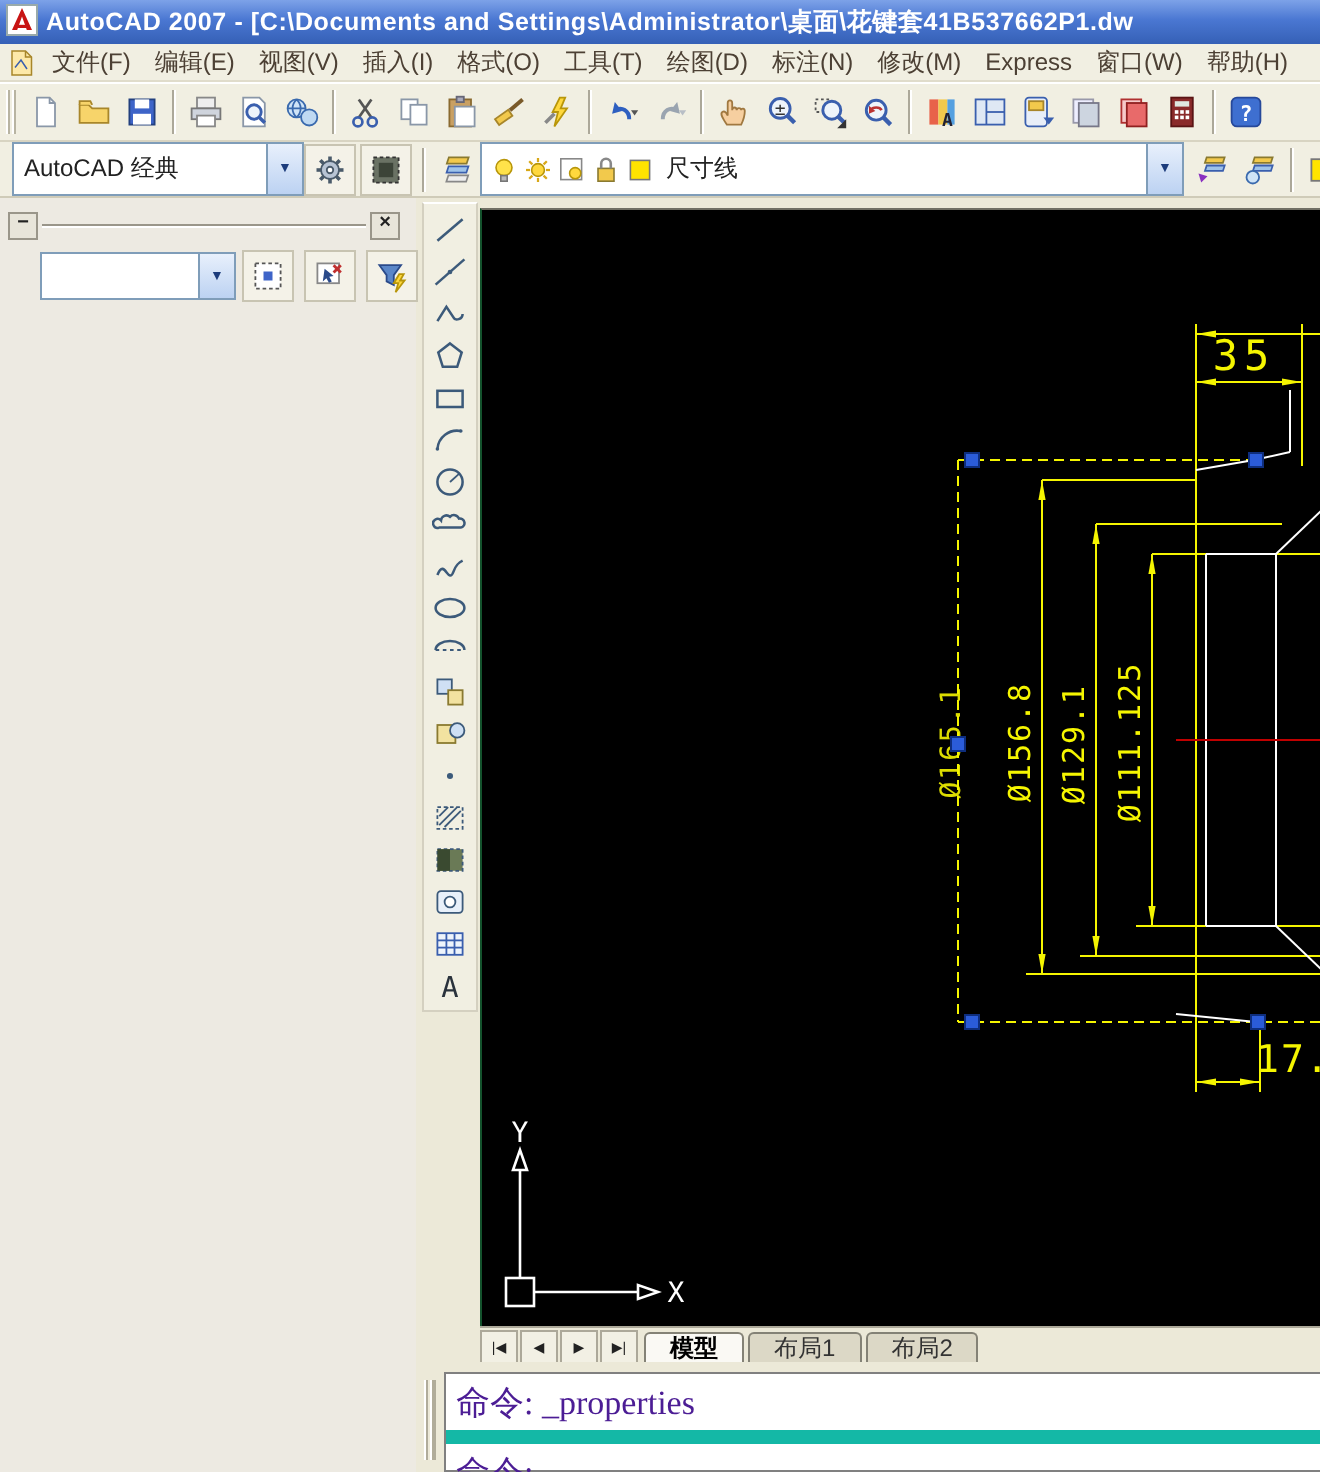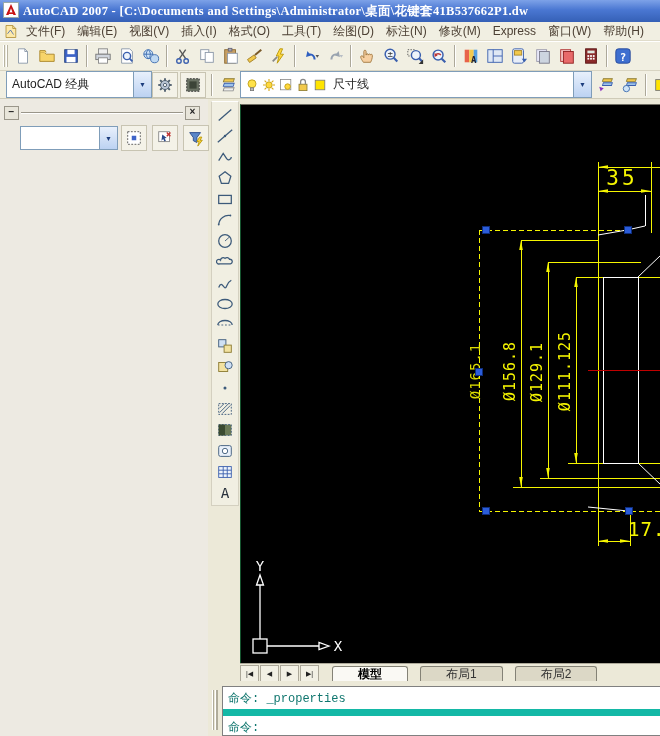--- a/index.html
+++ b/index.html
@@ -2,21 +2,21 @@
 <html><head>
 <meta charset="utf-8">
 <style>
   html,body{margin:0;padding:0;background:#555;}
   .app{position:relative;width:660px;height:736px;overflow:hidden;background:#ece9d8;
        font-family:"Liberation Sans",sans-serif;font-size:12px;color:#222;}
   
   .titlebar{position:absolute;left:0;top:0;width:660px;height:22px;
     background:linear-gradient(180deg,#7da2e8 0%,#4a77d2 45%,#3560b6 100%);
     display:flex;align-items:center;padding-left:3px;box-sizing:border-box;}
-  .titlebar .ttl{color:#fff;font-family:Liberation Serif, serif;font-weight:bold;
+  .titlebar .ttl{color:#fff;font-family:Liberation Sans, sans-serif;font-weight:bold;
     font-size:12.5px;white-space:nowrap;margin-left:4px;letter-spacing:.3px;}
   
   .menubar{position:absolute;left:0;top:22px;width:660px;height:18px;background:#f1efe2;
     border-bottom:1px solid #e0dccb;display:flex;align-items:center;white-space:nowrap;}
   .menu-item{padding:2px 6px;color:#4c4034;font-size:12px;}
   
   .tbar{position:absolute;background:#f1efe2;display:flex;align-items:center;box-sizing:border-box;}
   .tbar1{left:0;top:41px;width:660px;height:30px;border-top:1px solid #fff;border-bottom:1px solid #d8d4c2;padding-left:2px;}
   .tbar2{left:0;top:71px;width:660px;height:28px;border-bottom:1px solid #cfcbb8;padding-left:2px;overflow:hidden;}
   .grip{width:5px;height:22px;margin:0 3px 0 1px;
@@ -48,31 +48,31 @@
     display:flex;flex-direction:column;align-items:center;padding-top:2px;}
   .draw-tbar .tbtn{width:22px;height:21px;}
   
   .canvas{position:absolute;left:240px;top:104px;width:420px;height:558px;background:#000;
     border-top:1px solid #716f64;border-left:1px solid #14532d;box-sizing:content-box;}
   
   .tabrow{position:absolute;left:240px;top:663px;width:420px;height:18px;background:#ece9d8;
     display:flex;align-items:flex-end;border-top:1px solid #aca899;}
   .navbtn{width:17px;height:15px;border:1px solid #aca899;border-bottom-color:#848276;background:#f2f0e4;
     color:#222;font-size:7px;display:flex;align-items:center;justify-content:center;margin-right:1px;}
-  .tab{height:15px;padding:0 25px;font-size:12px;display:flex;align-items:center;
-    border:1px solid #848276;border-bottom:none;background:#dcd8c6;color:#333;margin-left:12px;
+  .tab{height:15px;padding:0 12px;font-size:12px;display:flex;align-items:center;
+    border:1px solid #848276;border-bottom:none;background:#dcd8c6;color:#333;margin-left:2px;
     border-radius:3px 3px 0 0;}
   .tab.active{background:#faf9f4;font-weight:bold;color:#000;}
   
   .cmdwin{position:absolute;left:208px;top:681px;width:452px;height:55px;background:#ece9d8;
     display:flex;align-items:stretch;padding:5px 0 0 4px;box-sizing:border-box;}
   .cmdgrip{width:6px;margin:4px 4px 6px 0;
     background:linear-gradient(90deg,#fff 0 1px,#b0ac9a 1px 2px,#ece9d8 2px 3px,#fff 3px 4px,#b0ac9a 4px 5px);}
   .cmdbox{flex:1;background:#fff;border:1px solid #808080;border-right:none;
-    font-family:Liberation Mono, monospace;font-size:12px;color:#0f766e;}
+    font-family:Liberation Serif, serif;font-size:17px;color:#4c1d95;}
   .cmdline{padding:3px 5px 2px 5px;white-space:pre;}
   .cmdline.prompt{border-top:7px solid #14b8a6;}
   svg text{font-family:"DejaVu Sans Mono",monospace;}
 </style>
 </head>
 <body>
 
 <div class="app">
 
   <div class="titlebar">

